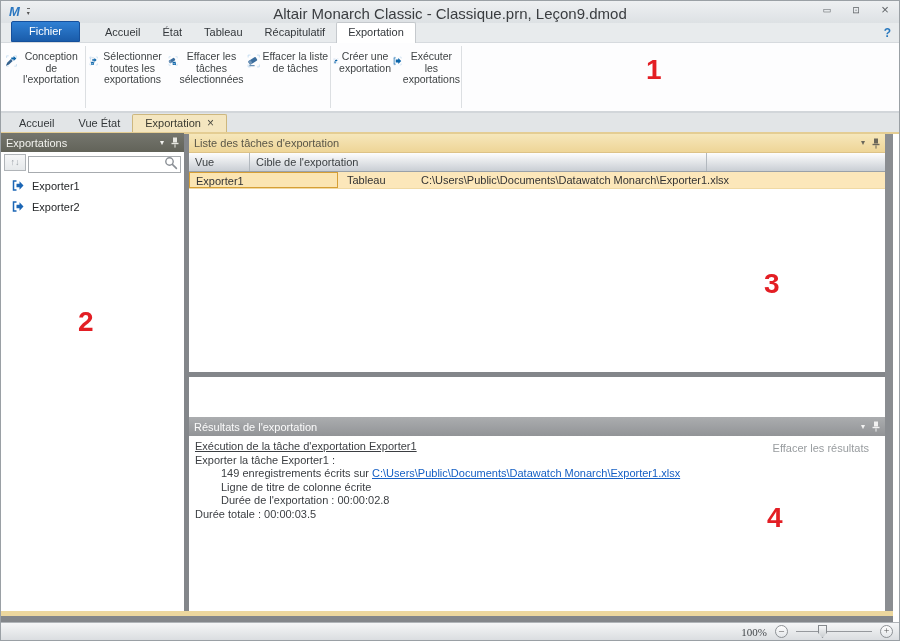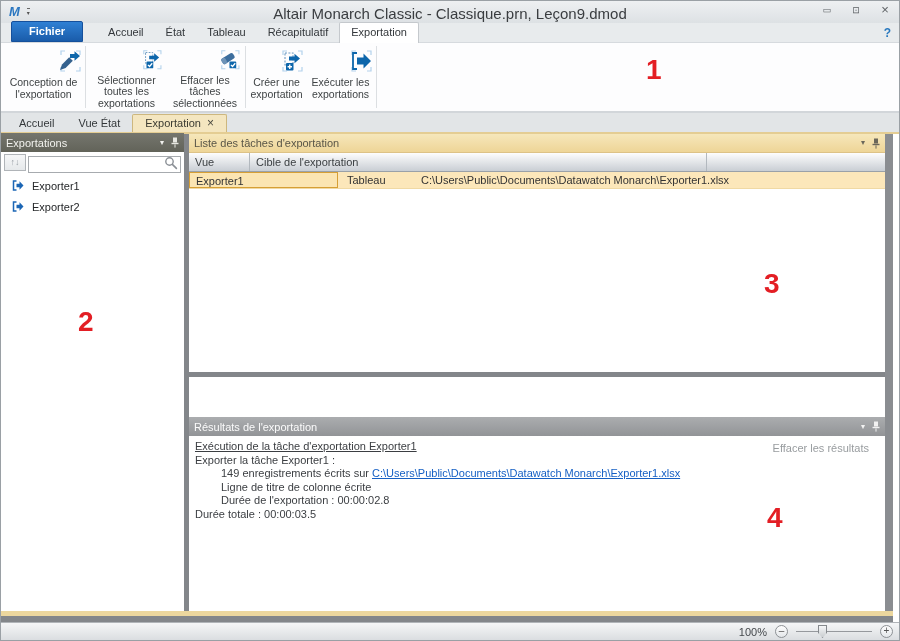--- a/index.html
+++ b/index.html
@@ -26,35 +26,35 @@
   .win-btn.close { font-size:13px; line-height:13px; }
 
   
   .ribbon-tabs {
     position:absolute; left:0; top:22px; width:100%; height:20px;
     background:#e8ebed; border-bottom:1px solid #d6dade; display:flex; align-items:flex-end;
   }
   .rtab { font-size:11px; color:#33373b; padding:3px 11px 4px; cursor:default; }
   .rtab.file {
     background:linear-gradient(#2f80d4,#1a5caa); color:#fff; border:1px solid #15509c;
-    border-radius:2px 2px 0 0; margin:0 14px 0 10px; padding:3px 17px 4px;font-weight:bold;
+    border-radius:2px 2px 0 0; margin:0 14px 0 10px; padding:3px 17px 4px;
   }
   .rtab.active {
     background:#fff; border:1px solid #c5c9cd; border-bottom:none;
     border-radius:2px 2px 0 0; position:relative; top:1px; padding-bottom:5px;
   }
   .help-btn { position:absolute; right:8px; top:3px; color:#2878be; font-weight:bold; font-size:12px; cursor:default; }
 
   
   .ribbon-body {
     position:absolute; left:0; top:42px; width:100%; height:70px;
     background:#fdfdfe; border-bottom:2px solid #d2d6da; display:flex; align-items:flex-start; padding:2px 0 0 2px;
   }
   .rbtn {
-    height:64px; display:flex; flex-direction:column; align-items:flex-end; justify-content:flex-start;
+    height:64px; display:flex; flex-direction:row; align-items:flex-start; justify-content:flex-start;
     padding-top:3px; cursor:default;
   }
   .rbtn .lbl {
     font-size:10.5px; line-height:11.5px; color:#3f4345; text-align:center; margin-top:3px;
   }
   .rsep { width:1px; height:62px; background:#dcdfe2; margin:1px 1px 0; }
 
   
   .doc-tabs {
     position:absolute; left:0; top:112px; width:100%; height:19px;
@@ -112,21 +112,21 @@
   .res-body .underlined { text-decoration:underline; }
   .res-body .indent { padding-left:26px; }
   .res-link { color:#1660c4; text-decoration:underline; cursor:pointer; }
   .clear-results { position:absolute; right:16px; top:6px; font-size:11px; color:#989c9f; cursor:default; }
 
   
   .statusbar {
     position:absolute; left:0; top:621px; width:898px; height:19px;
     background:linear-gradient(#f5f6f7,#d9dcdf); border-top:1px solid #b0b4b8;
   }
-  .zoom-ctrls { position:absolute; right:6px; top:2px; display:flex; align-items:center; gap:8px; }
+  .zoom-ctrls { position:absolute; right:6px; top:2px; display:flex; align-items:center; gap:8px;font-family:Liberation Serif, serif; }
   .zoom-label { font-size:11px; color:#44484c; }
   .round-btn {
     width:13px; height:13px; border:1px solid #8d9195; border-radius:50%;
     background:linear-gradient(#fdfdfd,#e4e7ea); color:#555; font-size:10px; line-height:10px;
     text-align:center; cursor:default;
   }
   .slider { position:relative; width:76px; height:13px; }
   .slider .track { position:absolute; left:0; right:0; top:6px; height:1px; background:#96999d; }
   .slider .thumb {
     position:absolute; left:22px; top:0; width:9px; height:13px;
@@ -193,20 +193,31 @@
       <svg width="30" height="26" viewBox="0 0 30 26">
         <path d="M7,7 V3 H11 M22,3 H26 V7 M26,19 V23 H22 M11,23 H7 V19" fill="none" stroke="#b3d2ec" stroke-width="1.2"></path>
         <g transform="rotate(-32 14 11)">
           <rect x="6" y="8" width="15" height="7" rx="2" fill="#3c6e9e"></rect>
           <rect x="6" y="8" width="5" height="7" rx="2" fill="#6f94b8"></rect>
         </g>
         <rect x="15.5" y="15" width="7.5" height="7.5" rx="1" fill="#0d66ab"></rect>
         <path d="M17.1,18.6 l1.8,1.9 3-3.6" fill="none" stroke="#fff" stroke-width="1.4"></path>
       </svg>
       <span class="lbl">Effacer les tâches sélectionnées</span>
+    </div>
+    <div class="rbtn" style="width:85px">
+      <svg width="30" height="26" viewBox="0 0 30 26">
+        <path d="M7,7 V3 H11 M22,3 H26 V7 M26,19 V23 H22 M11,23 H7 V19" fill="none" stroke="#b3d2ec" stroke-width="1.2"></path>
+        <g transform="rotate(-32 15 12)">
+          <rect x="7" y="9" width="15" height="7" rx="2" fill="#3c6e9e"></rect>
+          <rect x="7" y="9" width="5" height="7" rx="2" fill="#6f94b8"></rect>
+        </g>
+        <path d="M9,21 h9" stroke="#3c6e9e" stroke-width="1.6"></path>
+      </svg>
+      <span class="lbl">Effacer la liste de tâches</span>
     </div>
     <div class="rsep"></div>
     <div class="rbtn" style="width:59px">
       <svg width="30" height="26" viewBox="0 0 30 26">
         <path d="M7,7 V3 H11 M22,3 H26 V7 M26,19 V23 H22 M11,23 H7 V19" fill="none" stroke="#b3d2ec" stroke-width="1.2"></path>
         <rect x="9" y="5" width="8" height="12" fill="none" stroke="#6f9cc4" stroke-width="1.1" stroke-dasharray="2,1.4"></rect>
         <path d="M13,8.5 h5.5 v-2.8 l5.5,4.8 -5.5,4.8 v-2.8 h-5.5 z" fill="#0d66ab"></path>
         <rect x="10" y="15" width="7.5" height="7.5" rx="1" fill="#0d66ab"></rect>
         <path d="M13.75,16.6 v4.4 M11.6,18.8 h4.4" stroke="#fff" stroke-width="1.4"></path>
       </svg>

